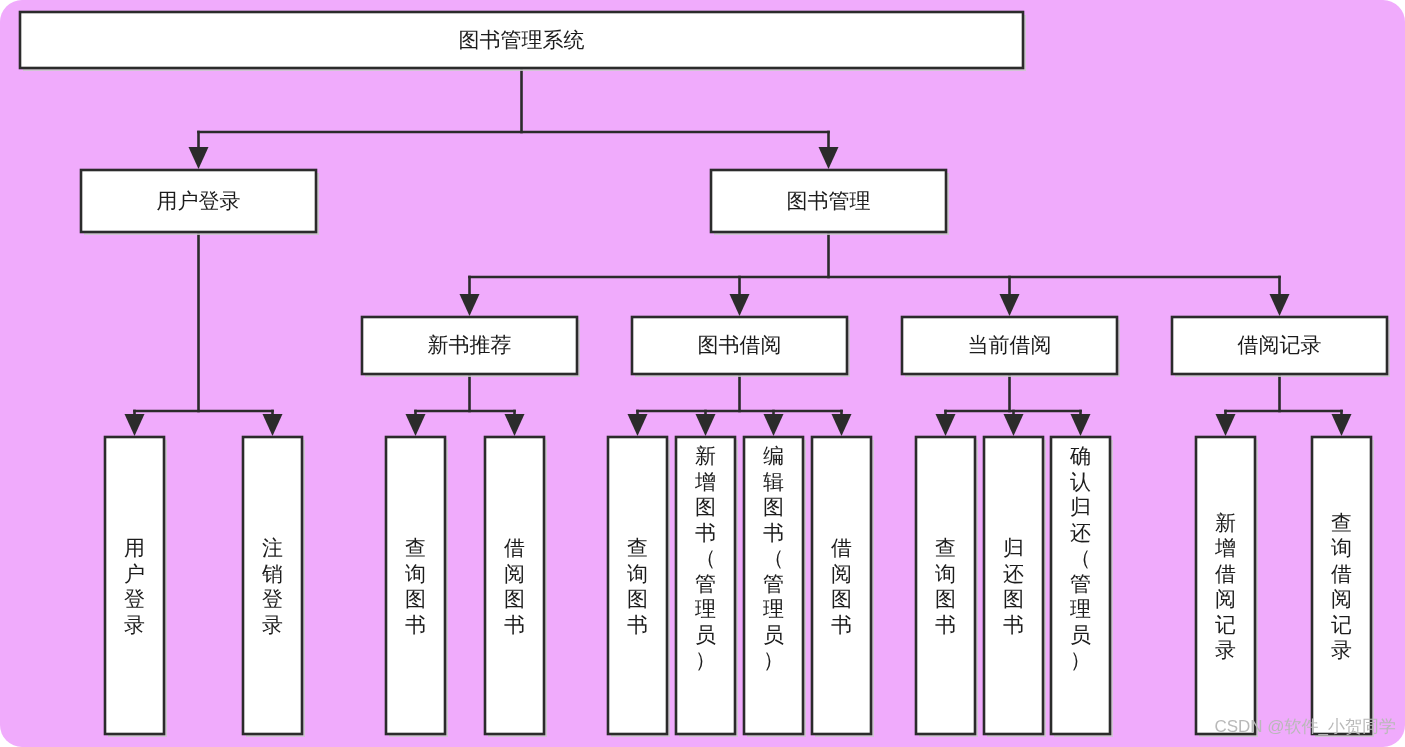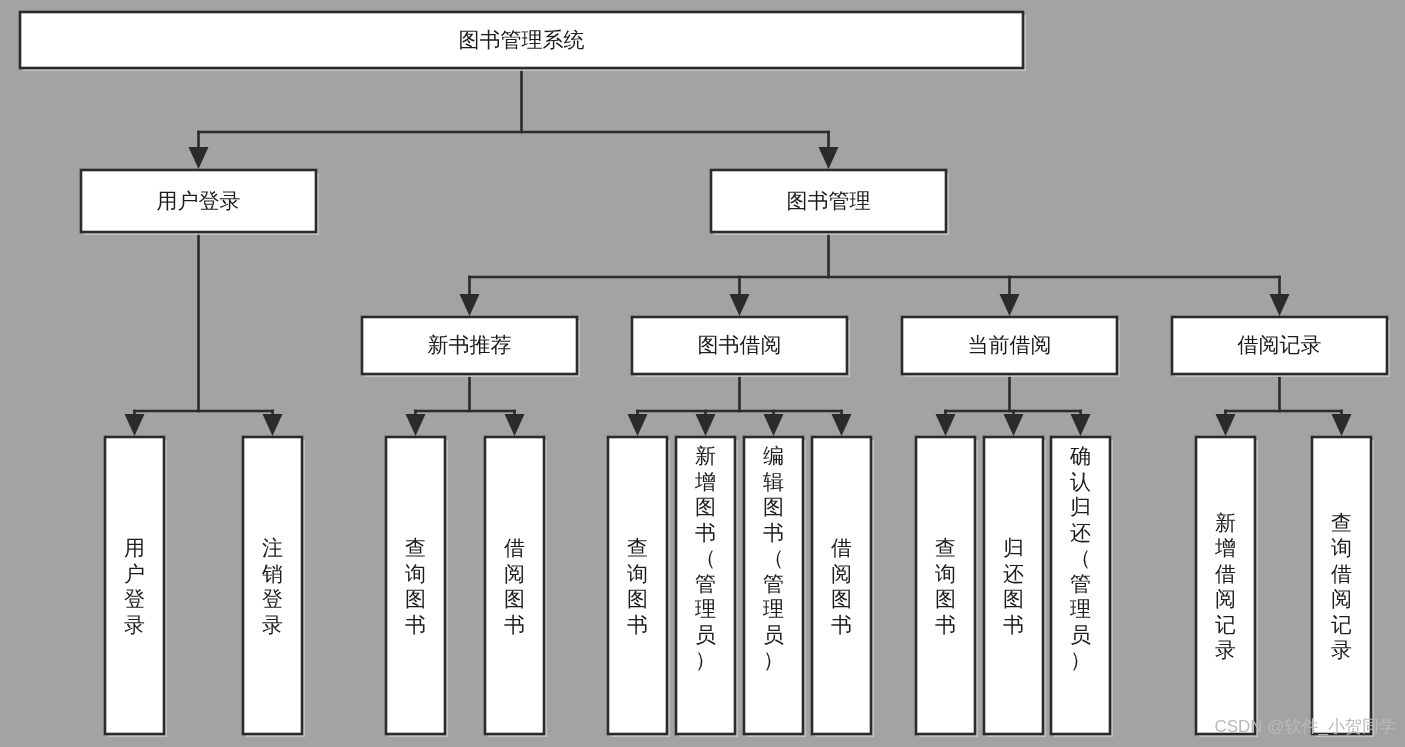--- a/index.html
+++ b/index.html
@@ -10,21 +10,22 @@
   body {
     width: 1405px;
     height: 747px;
     font-family: "Liberation Sans", "DejaVu Sans", sans-serif;
     overflow: hidden;
   }
   #diagram-root {
     position: relative;
     width: 1405px;
     height: 747px;
-    background: #a3a3a3;
+    background: #f0abfc;
+    border-radius: 22px;
   }
   svg.diagram-canvas {
     position: absolute;
     left: 0;
     top: 0;
     width: 1405px;
     height: 747px;
     display: block;
   }
   .node-box {

